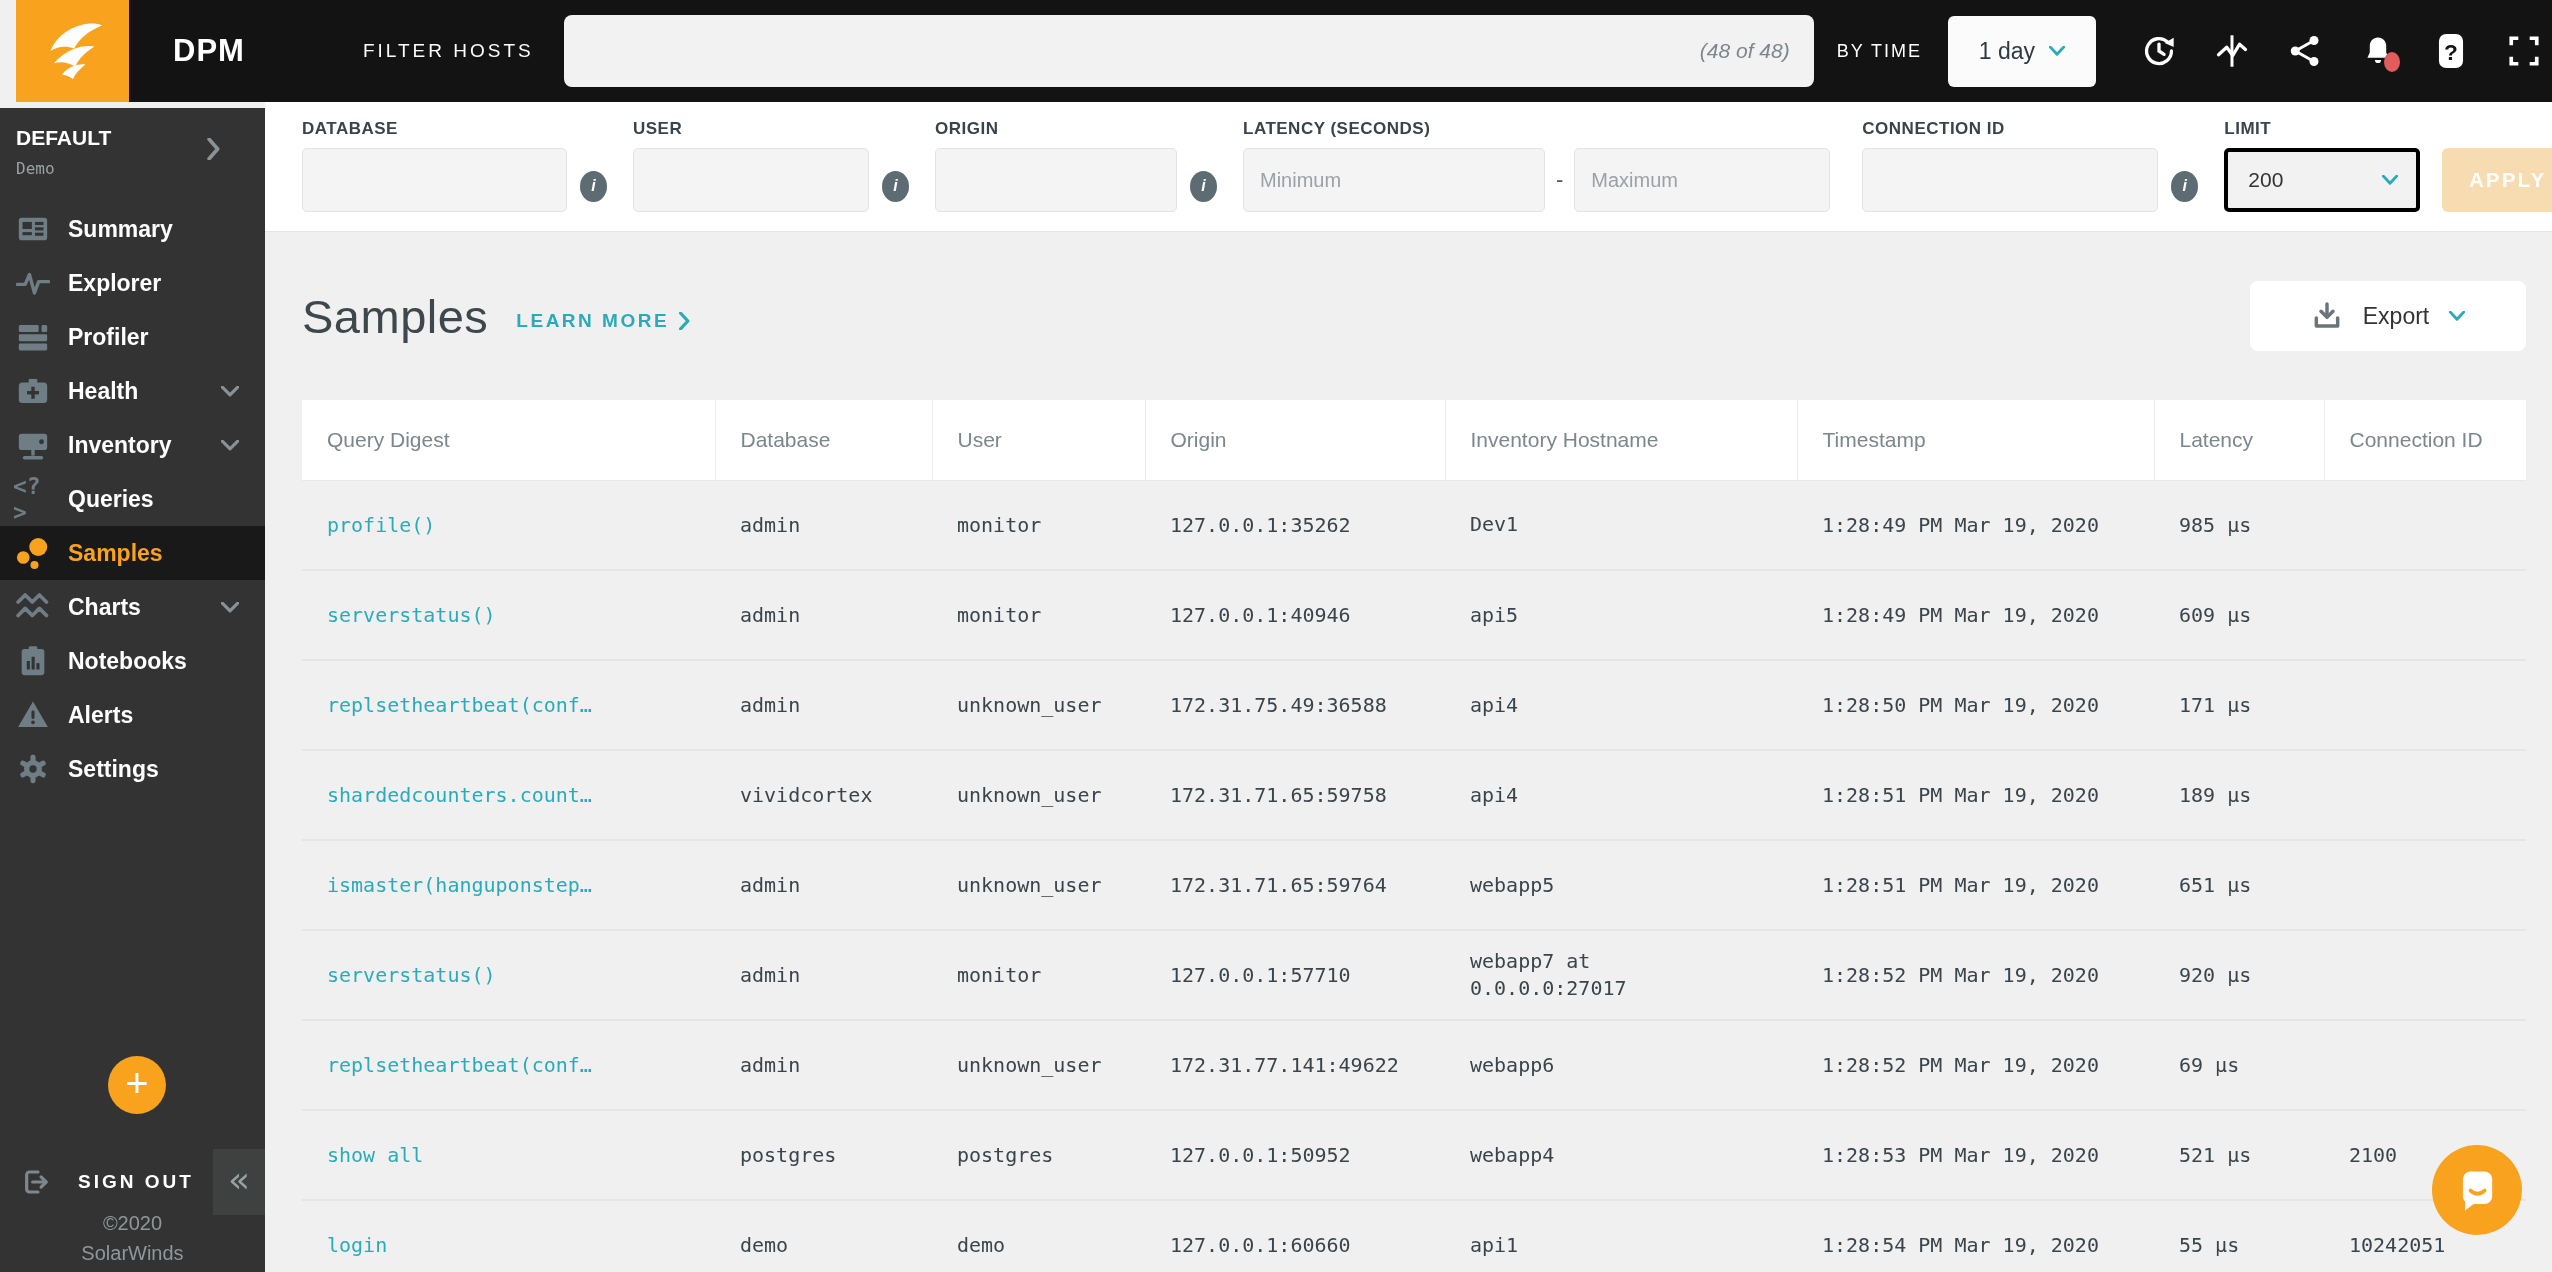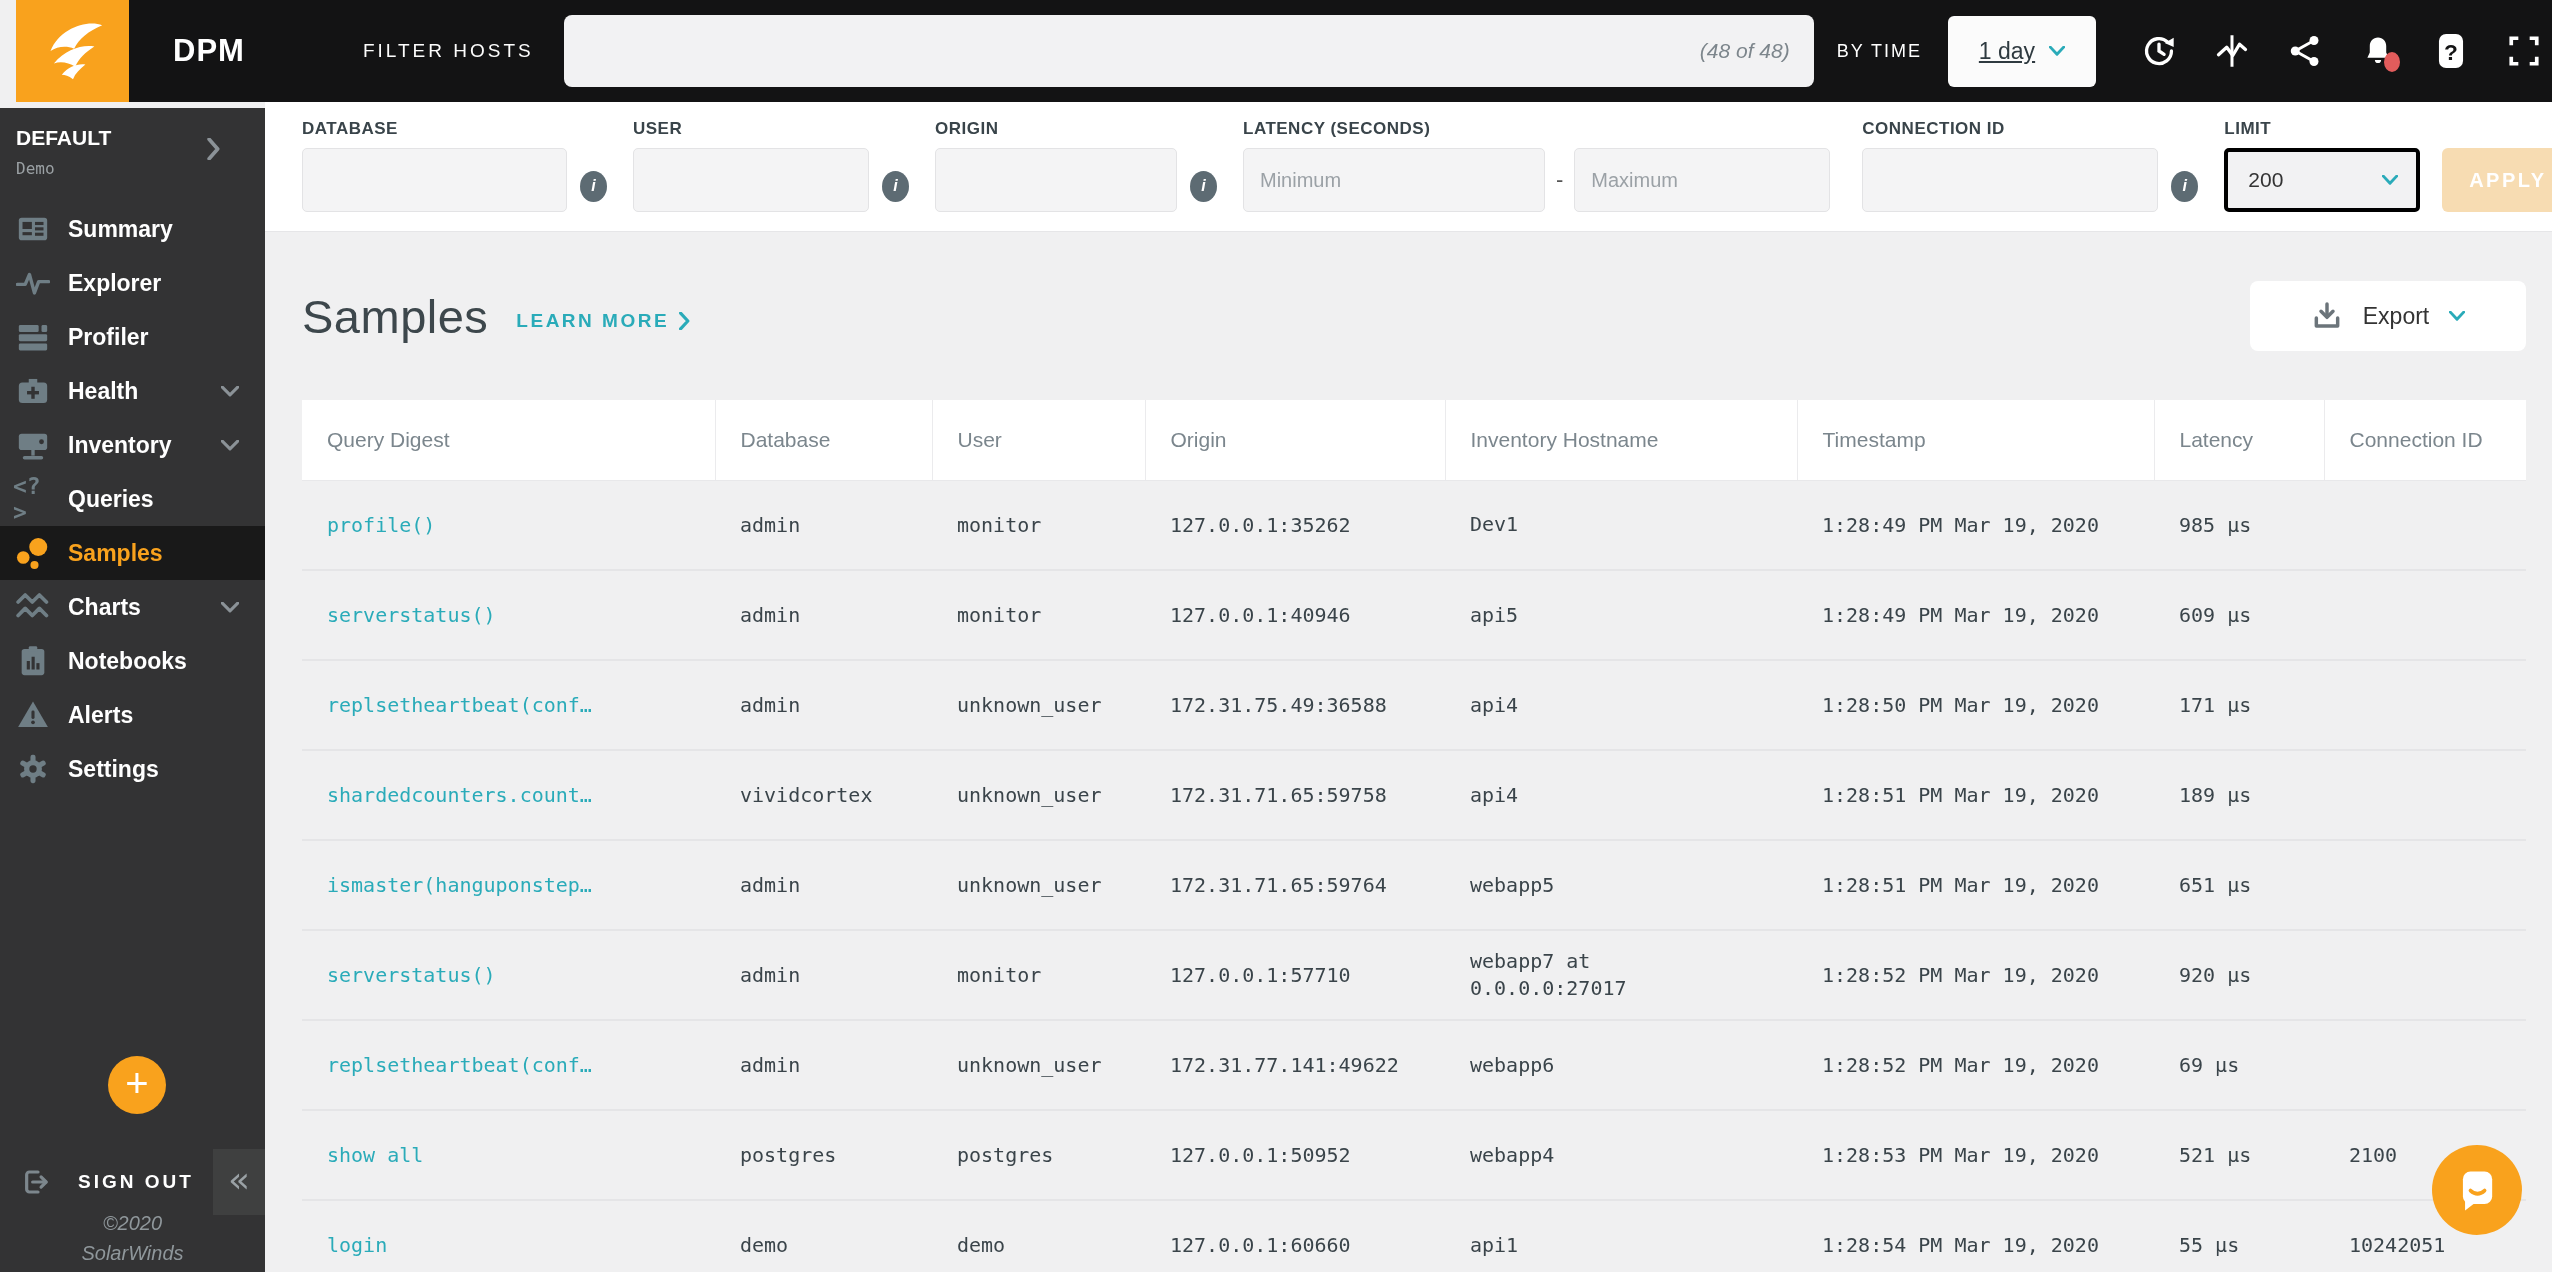--- a/index.html
+++ b/index.html
@@ -22,21 +22,21 @@
   .app-name{font-size:31px;font-weight:bold;margin-left:44px;letter-spacing:1px;}
   .filter-hosts-label{margin-left:118px;font-size:19px;letter-spacing:3px;color:#fdfdfd;white-space:nowrap;}
   .host-input-wrap{margin-left:30px;width:1250px;height:72px;background:#f2f2f3;border-radius:8px;
     display:flex;align-items:center;padding:0 24px;}
   .host-input{flex:1;border:none;outline:none;background:transparent;font-size:22px;color:#333;
     font-family:"Liberation Sans",sans-serif;}
   .host-count{font-style:italic;color:#7d868c;font-size:21px;white-space:nowrap;}
   .right-cluster{margin-left:auto;display:flex;align-items:center;padding-right:26px;}
   .by-time{font-size:18px;letter-spacing:2px;white-space:nowrap;}
   .time-select{margin-left:26px;width:148px;height:71px;background:#fbfbfb;border-radius:6px;color:#2f3a40;
-    display:flex;align-items:center;justify-content:center;gap:14px;font-size:23px;cursor:pointer;text-decoration:underline;}
+    display:flex;align-items:center;justify-content:center;gap:14px;font-size:23px;cursor:pointer;}
   .topbar-icons{display:flex;align-items:center;gap:36px;margin-left:44px;}
   .tb-btn{width:37px;height:37px;position:relative;display:flex;align-items:center;justify-content:center;
     background:none;border:none;cursor:pointer;color:#fff;}
   .badge-dot{position:absolute;right:-4px;bottom:-2px;width:16px;height:20px;border-radius:50%;background:var(--alert-red);}
 
   
   .sidebar{position:absolute;top:108px;left:0;width:265px;bottom:0;background:var(--sidebar-bg);color:#fff;}
   .env{padding:18px 16px 10px 16px;position:relative;cursor:pointer;}
   .env-name{font-size:21px;font-weight:bold;}
   .env-sub{font-family:"DejaVu Sans Mono",monospace;font-size:16px;color:#9ba1a4;margin-top:9px;}
@@ -52,21 +52,21 @@
   .q-glyph{font-family:"DejaVu Sans Mono",monospace;font-size:23px;font-weight:bold;color:var(--sidebar-icon);}
   .add-button{position:absolute;left:108px;top:948px;width:58px;height:58px;border-radius:50%;
     background:var(--accent);border:none;color:#fff;font-size:40px;line-height:1;cursor:pointer;
     display:flex;align-items:center;justify-content:center;padding-bottom:4px;}
   .signout{position:absolute;left:20px;top:1042px;height:64px;display:flex;align-items:center;gap:26px;
     background:none;border:none;color:#fff;cursor:pointer;}
   .signout-label{font-size:19px;letter-spacing:3px;font-weight:600;color:#fff;}
   .collapse-box{position:absolute;right:0;top:1041px;width:52px;height:66px;background:#3f4040;border:none;
     color:#9aa1a5;font-size:36px;display:flex;align-items:center;justify-content:center;cursor:pointer;
     font-family:"DejaVu Sans",sans-serif;padding-bottom:6px;}
-  .copyright{position:absolute;bottom:4px;width:100%;text-align:center;color:#8f979b;font-size:20px;line-height:1.5;font-style:italic;}
+  .copyright{position:absolute;bottom:4px;width:100%;text-align:center;color:#8f979b;font-size:20px;line-height:1.5;}
 
   
   .content{position:absolute;top:102px;left:265px;right:0;bottom:0;background:var(--page-bg);}
   .filterbar{background:#fff;height:130px;border-bottom:1px solid #e6e6e8;display:flex;
     padding:17px 0 0 37px;}
   .fgroup{display:flex;flex-direction:column;}
   .flabel{font-size:17px;font-weight:600;color:#39444a;letter-spacing:.5px;margin-bottom:9px;white-space:nowrap;}
   .frow{display:flex;align-items:center;}
   .f-input{background:#f4f4f5;border:1px solid #e3e3e5;border-radius:5px;height:64px;font-size:20px;
     color:#333;padding:0 16px;font-family:"Liberation Sans",sans-serif;outline:none;}

